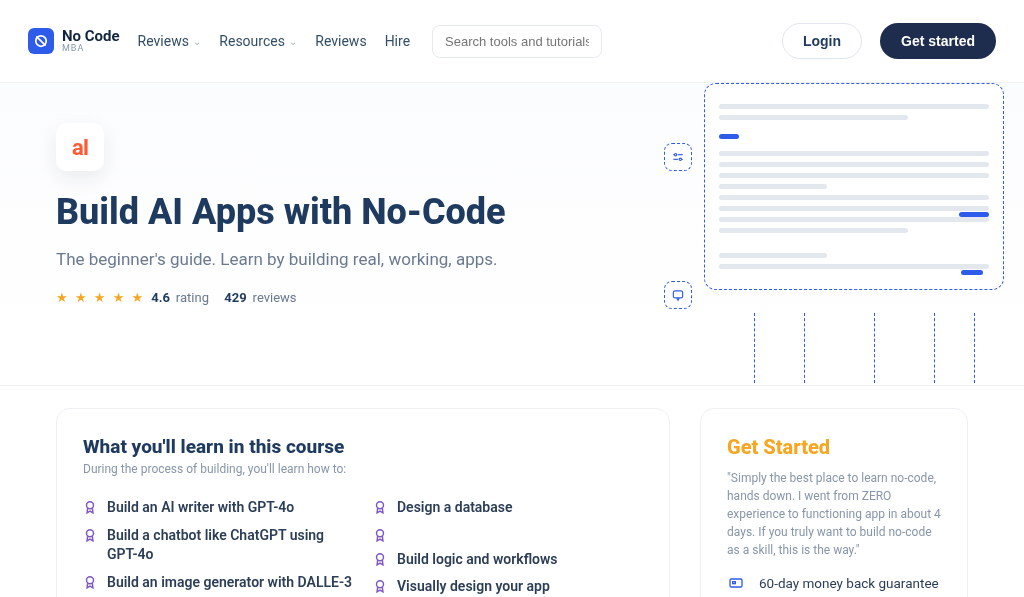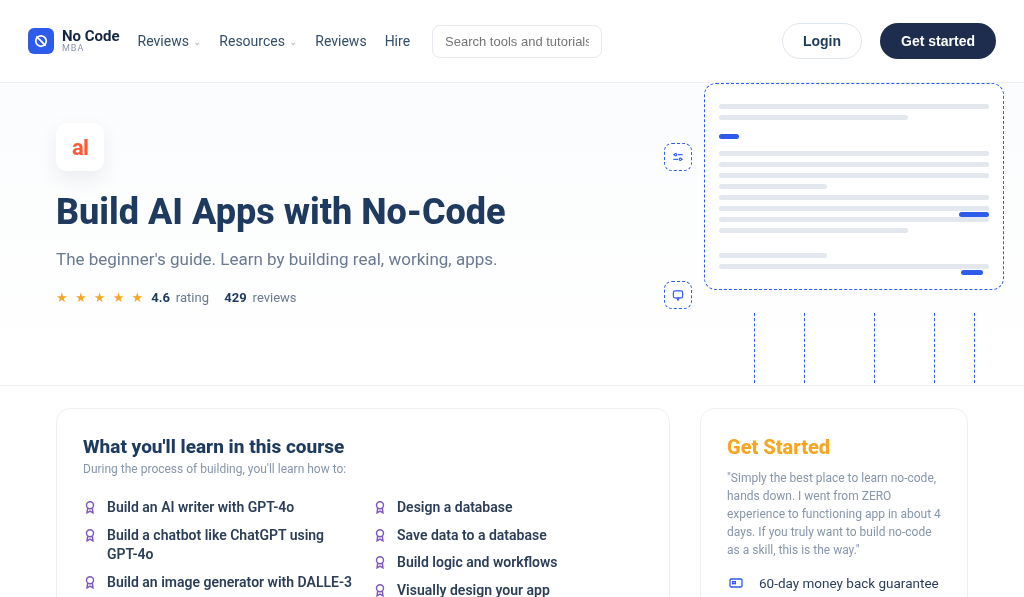--- a/index.html
+++ b/index.html
@@ -197,21 +197,20 @@
               <circle cx="12" cy="9" r="6"></circle>
               <path d="M8 14 L7 22 L12 19 L17 22 L16 14"></path>
             </svg>
           <span>Design a database</span>
         </div>
         <div class="learn-item">
           <svg class="ribbon-icon" viewBox="0 0 24 24" fill="none" stroke="#7e57c2" stroke-width="2.5">
               <circle cx="12" cy="9" r="6"></circle>
               <path d="M8 14 L7 22 L12 19 L17 22 L16 14"></path>
             </svg>
-          <span>Save data to a database</span>
         </div>
         <div class="learn-item">
           <svg class="ribbon-icon" viewBox="0 0 24 24" fill="none" stroke="#7e57c2" stroke-width="2.5">
               <circle cx="12" cy="9" r="6"></circle>
               <path d="M8 14 L7 22 L12 19 L17 22 L16 14"></path>
             </svg>
           <span>Build logic and workflows</span>
         </div>
         <div class="learn-item">
           <svg class="ribbon-icon" viewBox="0 0 24 24" fill="none" stroke="#7e57c2" stroke-width="2.5">

